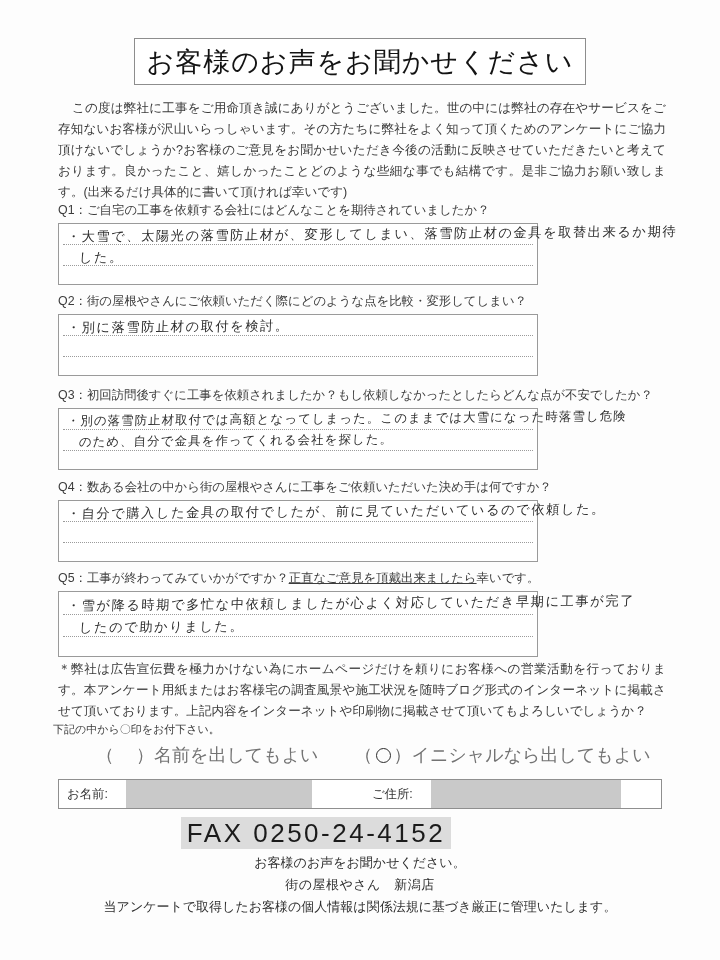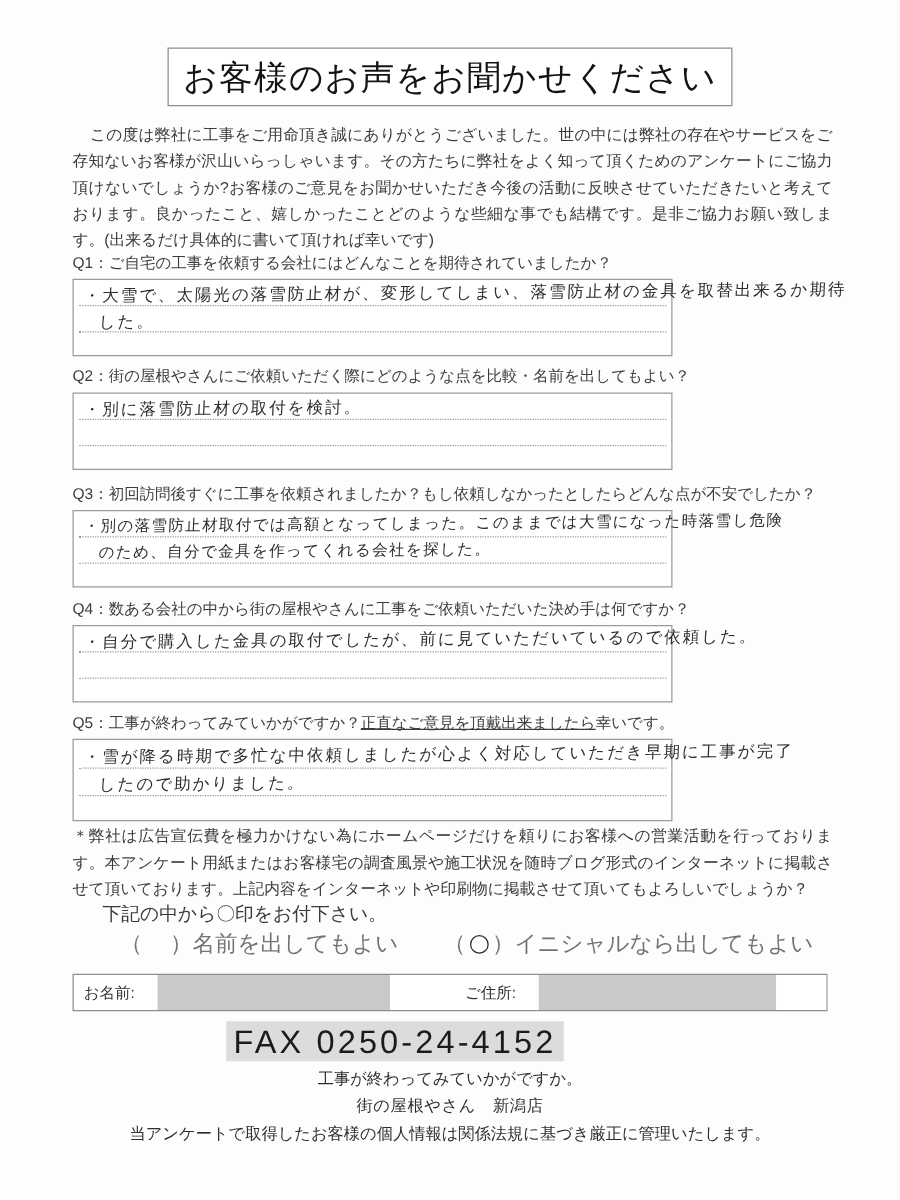--- a/index.html
+++ b/index.html
@@ -96,22 +96,22 @@
     left: 58px;
     width: 608px;
     font-size: 12.6px;
     line-height: 21px;
     text-align: justify;
     color: #3a3a3a;
   }
   .notice-sub {
     position: absolute;
     top: 722px;
-    left: 82px;
-    font-size: 15px;
+    left: 53px;
+    font-size: 11px;
     color: #3a3a3a;
   }
   .options {
     position: absolute;
     top: 743px;
     left: 96px;
     font-size: 18px;
     color: #737373;
   }
   .options .opt { display: inline-block; }
@@ -201,21 +201,21 @@
     <div class="abox" style="height:62px;">
       <div class="rule" style="top:20px;"></div>
       <div class="rule" style="top:41px;"></div>
       <div class="hand" style="top:2px;">・大雪で、太陽光の落雪防止材が、変形してしまい、落雪防止材の金具を取替出来るか期待</div>
       <div class="hand indent" style="top:23px;">した。</div>
       <div class="hand indent" style="top:44px;"></div>
     </div>
   </div>
 
   <div class="qblock" style="top:293px;">
-    <div class="qlabel">Q2：街の屋根やさんにご依頼いただく際にどのような点を比較・名前を出してもよい？</div>
+    <div class="qlabel">Q2：街の屋根やさんにご依頼いただく際にどのような点を比較・変形してしまい？</div>
     <div class="abox" style="height:62px;">
       <div class="rule" style="top:20px;"></div>
       <div class="rule" style="top:41px;"></div>
       <div class="hand" style="top:2px;">・別に落雪防止材の取付を検討。</div>
       <div class="hand indent" style="top:23px;"></div>
       <div class="hand indent" style="top:44px;"></div>
     </div>
   </div>
 
   <div class="qblock" style="top:387px;">
@@ -264,17 +264,17 @@
     <div class="idspacer"></div>
     <div class="idlabel">ご住所:</div>
     <div class="redact redact-addr"></div>
     <div class="idspacer" style="width:40px;"></div>
   </div>
 
   <div class="fax">
     <span>FAX  0250-24-4152</span>
   </div>
 
-  <div class="footer f1">工事が終わってみていかがですか。</div>
+  <div class="footer f1">お客様のお声をお聞かせください。</div>
   <div class="footer f3">当アンケートで取得したお客様の個人情報は関係法規に基づき厳正に管理いたします。</div>
   <div class="footer f2">街の屋根やさん　新潟店</div>
 
 </div>
 
 </body></html>

